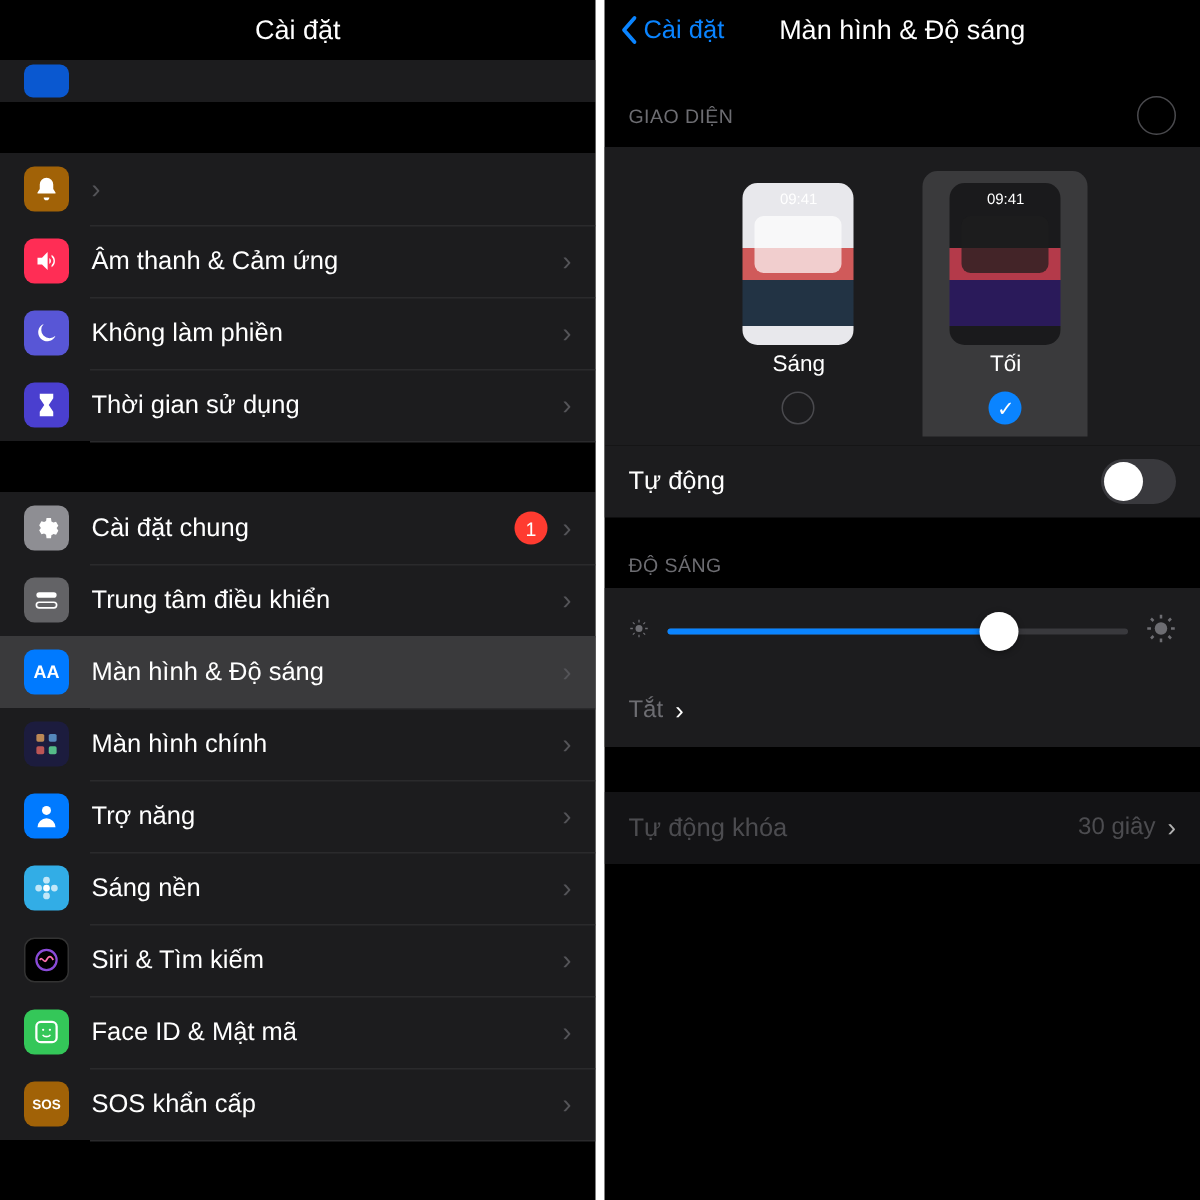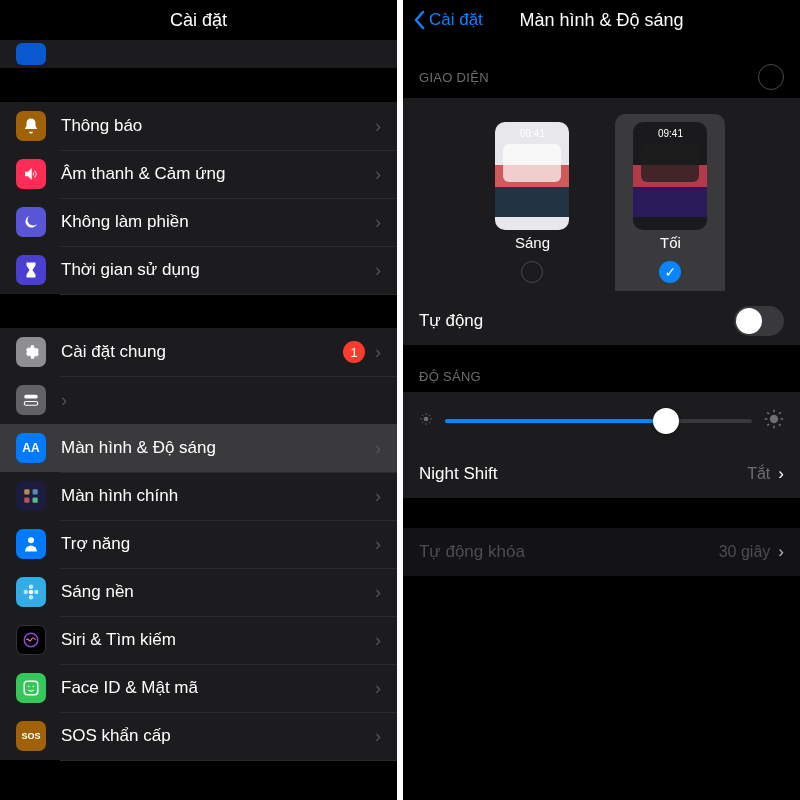--- a/index.html
+++ b/index.html
@@ -135,21 +135,20 @@
 
   <div class="section-gap"></div>
 
   <div class="list-l" id="group-a">
       <div class="row">
         <div class="icon-slot ic-red">
           <svg viewBox="0 0 24 24">
             <path d="M12 2a6 6 0 00-6 6v4l-2 3v1h16v-1l-2-3V8a6 6 0 00-6-6zm0 20a2.5 2.5 0 002.5-2.5h-5A2.5 2.5 0 0012 22z"></path>
           </svg>
         </div>
-        <span class="label">Thông báo</span>
         <span class="chev">›</span>
         <div class="sep"></div>
       </div>
       <div class="row">
         <div class="icon-slot ic-red2">
           <svg viewBox="0 0 24 24">
             <path d="M4 9v6h4l5 5V4L8 9H4zm12 3a3 3 0 00-1.5-2.6v5.2A3 3 0 0016 12zm3.5 0a6.5 6.5 0 00-3-5.5v1.7a5 5 0 010 7.6v1.7a6.5 6.5 0 003-5.5z"></path>
           </svg>
         </div>
         <span class="label">Âm thanh &amp; Cảm ứng</span>
@@ -192,20 +191,21 @@
         <span class="chev">›</span>
         <div class="sep"></div>
       </div>
       <div class="row">
         <div class="icon-slot ic-gray2">
           <svg viewBox="0 0 24 24">
             <rect x="3" y="5" width="18" height="5" rx="2.5"></rect>
             <rect x="3" y="14" width="18" height="5" rx="2.5" fill="none" stroke="#fff" stroke-width="1.5"></rect>
           </svg>
         </div>
+        <span class="label">Trung tâm điều khiển</span>
         <span class="chev">›</span>
         <div class="sep"></div>
       </div>
       <div class="row selected">
         <div class="icon-slot ic-blue">
           <span class="txt">AA</span>
         </div>
         <span class="label">Màn hình &amp; Độ sáng</span>
         <span class="chev">›</span>
         <div class="sep"></div>
@@ -361,21 +361,20 @@
             <line x1="18" y1="18" x2="20" y2="20"></line>
             <line x1="4" y1="20" x2="6" y2="18"></line>
             <line x1="18" y1="6" x2="20" y2="4"></line>
           </g>
         </svg></span>
   </div>
 
 
 
   <div class="row-r">
-    <span class="label">Night Shift</span>
     <span class="val">Tắt</span>
     <span class="chev">›</span>
   </div>
 
   <div style="height:30px"></div>
 
   <div class="row-r dim partial-bot">
     <span class="label">Tự động khóa</span>
     <span class="val">30 giây</span>
     <span class="chev">›</span>

